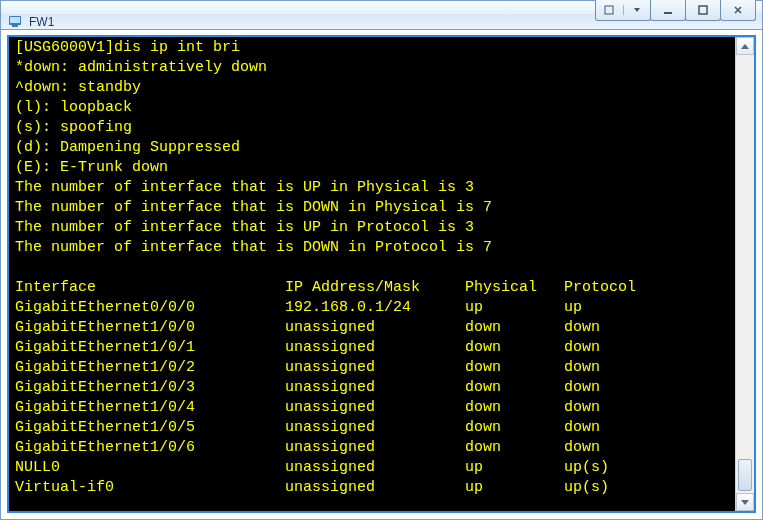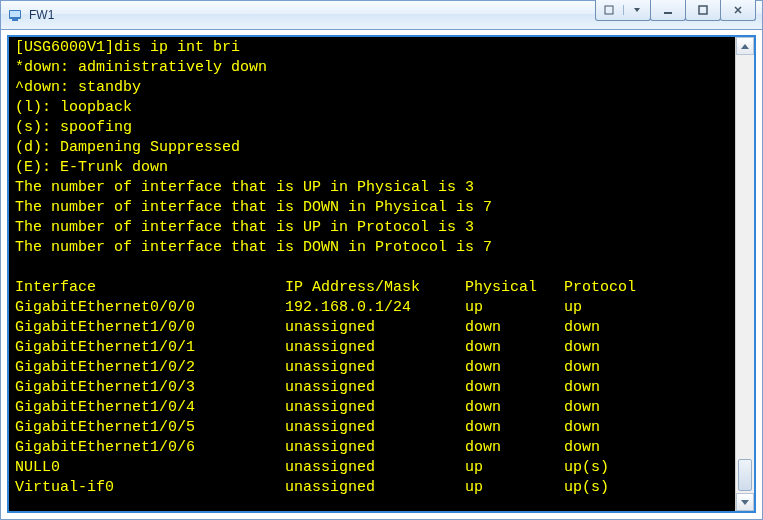--- a/index.html
+++ b/index.html
@@ -1,17 +1,17 @@
 <!DOCTYPE html>
 <html><head>
 <meta charset="utf-8">
 <style>
   html,body{margin:0;padding:0;font-family:"Segoe UI",Tahoma,sans-serif;background:#fff}
   .window{width:763px;height:520px;border:1px solid #7a9ecb;box-sizing:border-box;position:relative;background:#fff}
-  .titlebar{height:28px;background:linear-gradient(to bottom,#f6fbff 0%,#e6f0fa 45%,#d7e7f7 46%,#eaf3fc 100%);border-bottom:1px solid #7a9ecb;display:flex;align-items:center;position:relative}
+  .titlebar{height:28px;background:linear-gradient(to bottom,#f6fbff 0%,#e6f0fa 45%,#d7e7f7 46%,#eaf3fc 100%);border-bottom:1px solid #7a9ecb;display:flex;align-items:flex-end;position:relative}
   .app-icon{width:16px;height:16px;margin-left:6px;display:inline-block}
   .title-text{margin-left:6px;color:#1a355e;font-size:12px}
   .win-controls{position:absolute;right:6px;top:-1px;display:flex}
   .win-btn{width:34px;height:20px;border:1px solid #6f8fb5;border-top:none;margin-left:-1px;background:linear-gradient(to bottom,#f3f8fe 0%,#d9e7f6 100%);font-size:12px;color:#29414f;display:flex;align-items:center;justify-content:center;border-bottom-left-radius:3px;border-bottom-right-radius:3px}
   .win-btn svg{display:block}
   .split-btn{width:54px;display:flex}
   .split-btn .half{flex:1;display:flex;align-items:center;justify-content:center}
   .split-btn .half:first-child{border-right:1px solid #9db6d1}
   .terminal-wrap{position:absolute;left:6px;right:6px;top:34px;bottom:6px;border:2px solid #3285d8;box-sizing:border-box;background:#fff;display:flex}
   .terminal{flex:1;background:#000;color:#ffff00;font-family:"Courier New",monospace;font-size:15px;line-height:20px;padding:1px 4px 4px 6px;white-space:pre;overflow:hidden}

